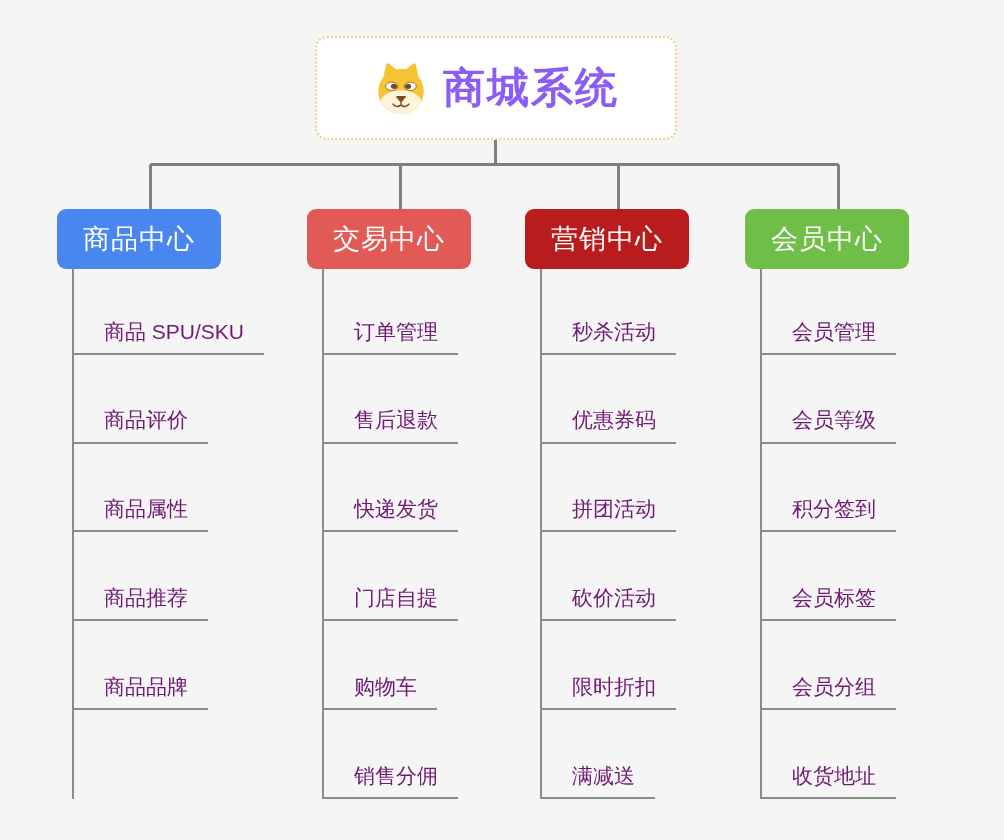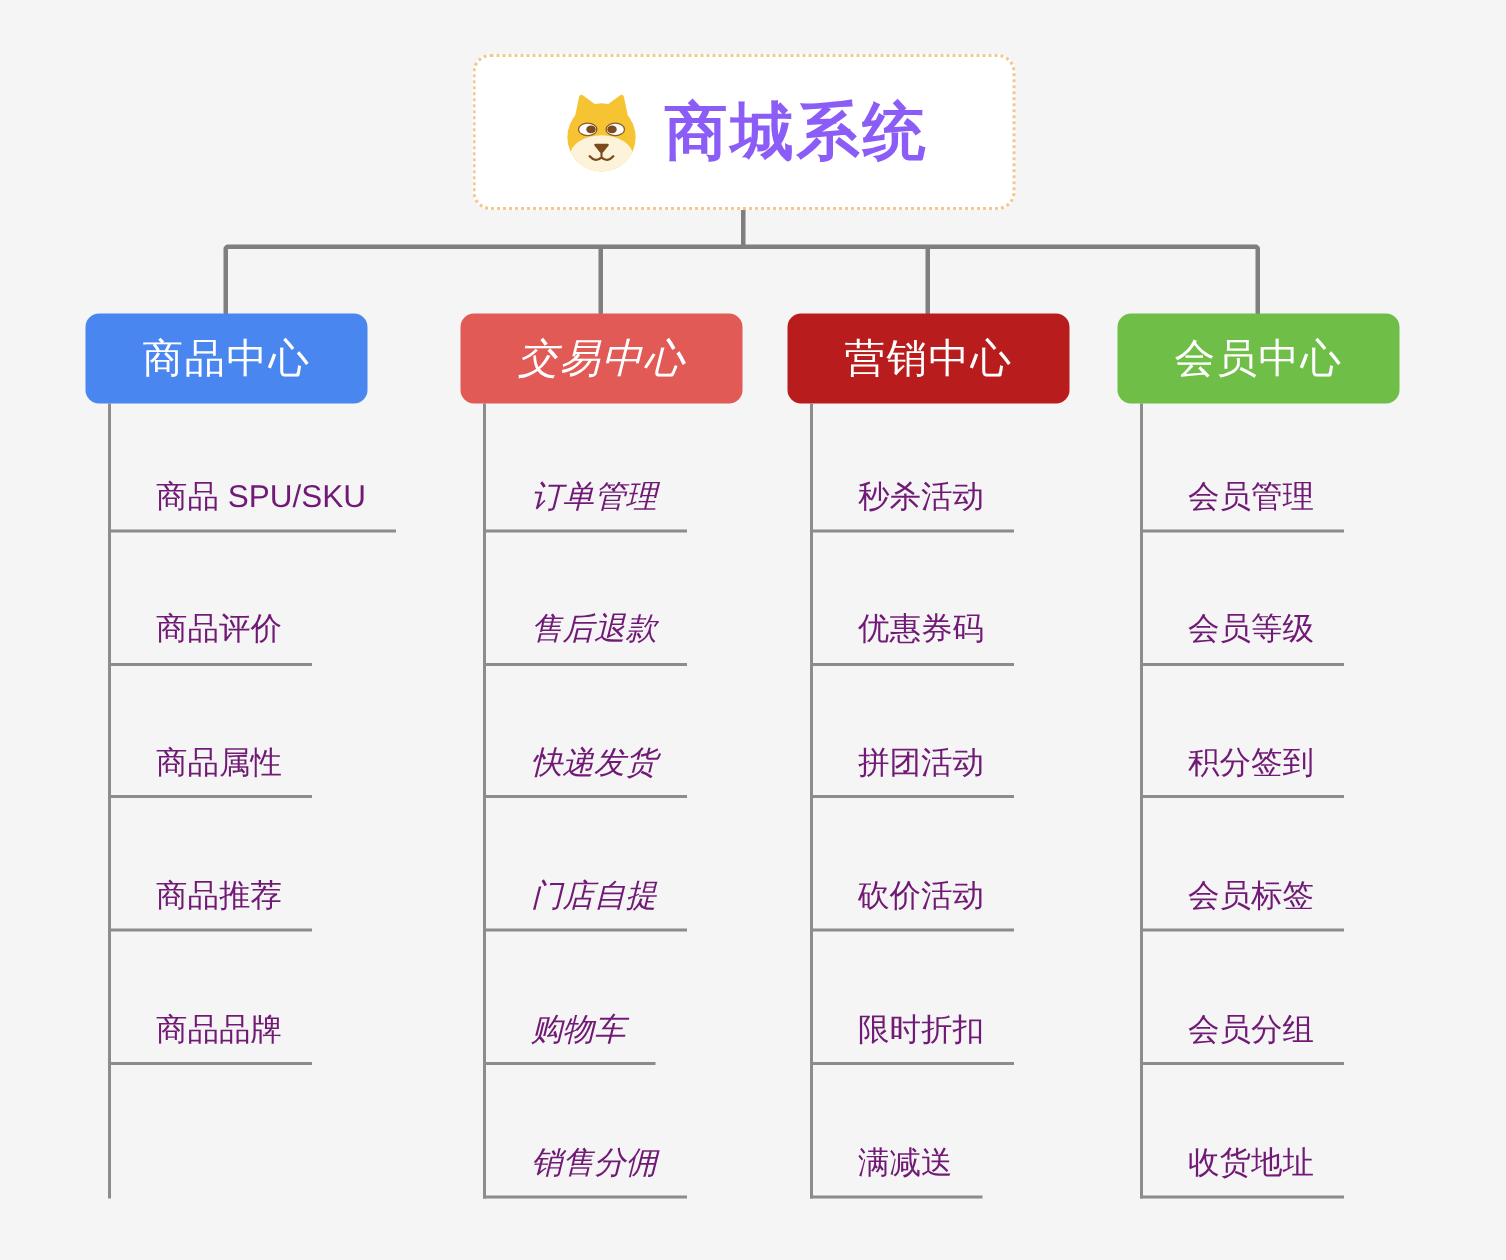--- a/index.html
+++ b/index.html
@@ -17,23 +17,23 @@
   .root-title{font-size:42px;letter-spacing:2px;color:#8b5cf6;font-weight:600;line-height:1;}
   .dog{width:56px;height:56px;display:block;}
   
   .line{position:absolute;background:#7F7F7F;border-radius:2px;}
   .root-stub{left:494px;top:138px;width:3px;height:27px;}
   .hline{left:150px;top:163px;width:689px;height:3px;}
   .stub{top:164px;width:3px;height:46px;}
   .stub0{left:149px;} .stub1{left:399px;} .stub2{left:617px;} .stub3{left:837px;}
   
   .branch{position:absolute;top:209px;width:250px;height:620px;}
-  .b0{left:57px;} .b1{left:307px;font-style:italic;} .b2{left:525px;} .b3{left:745px;}
+  .b0{left:57px;} .b1{left:307px;} .b2{left:525px;} .b3{left:745px;}
   .branch-header{
-    position:absolute;left:0;top:0;width:188px;height:60px;border-radius:9px;
+    position:absolute;left:0;top:0;width:164px;height:60px;border-radius:9px;
     display:flex;align-items:center;justify-content:center;
     color:#FFFFFF;font-size:27px;letter-spacing:1px;cursor:default;
   }
   .vline{position:absolute;left:15px;top:60px;width:2px;height:530px;background:#8C8C8C;}
   .items{position:absolute;left:15px;top:57px;}
   .item-row{height:88.8px;display:flex;align-items:flex-end;}
   .item{
     display:inline-block;padding:0 20px 9px 32px;border-bottom:2px solid #8C8C8C;
     font-size:21px;color:#701a75;white-space:nowrap;line-height:1.2;cursor:default;
   }

